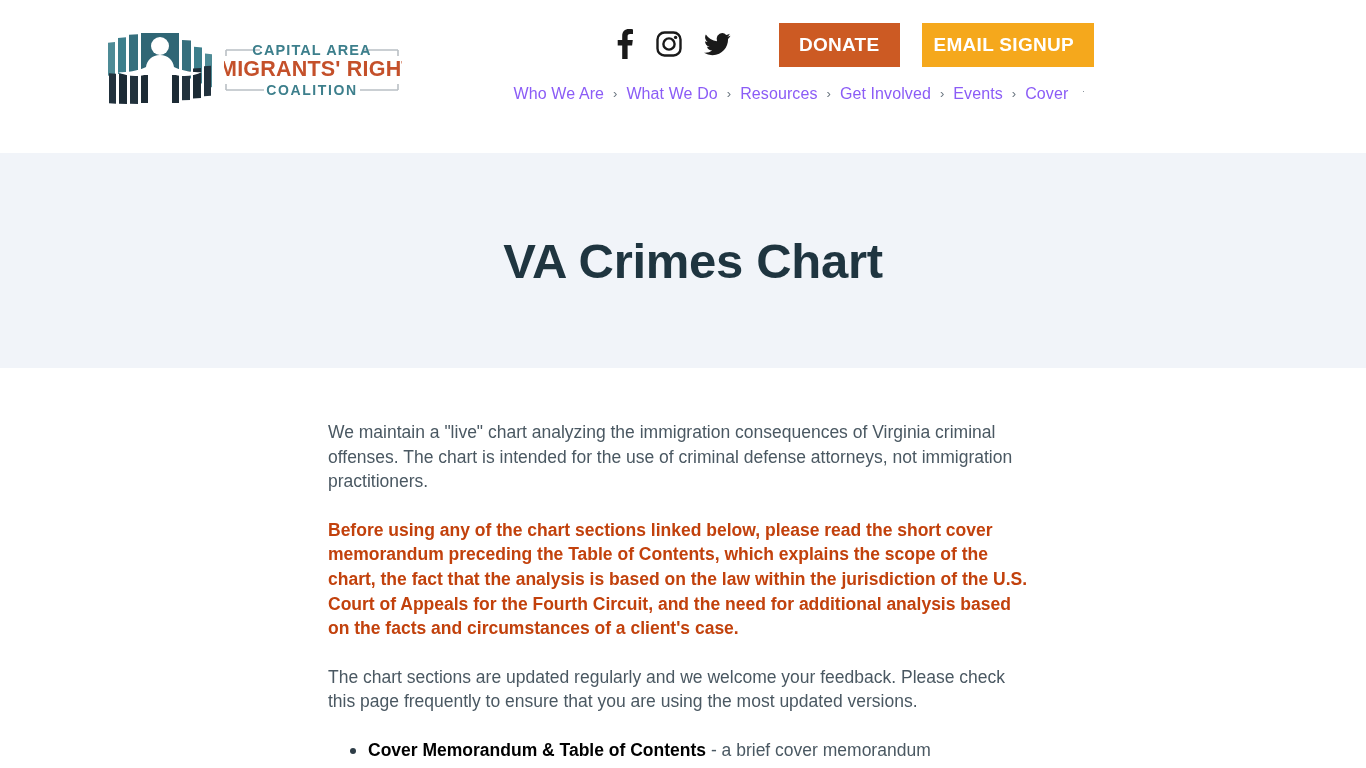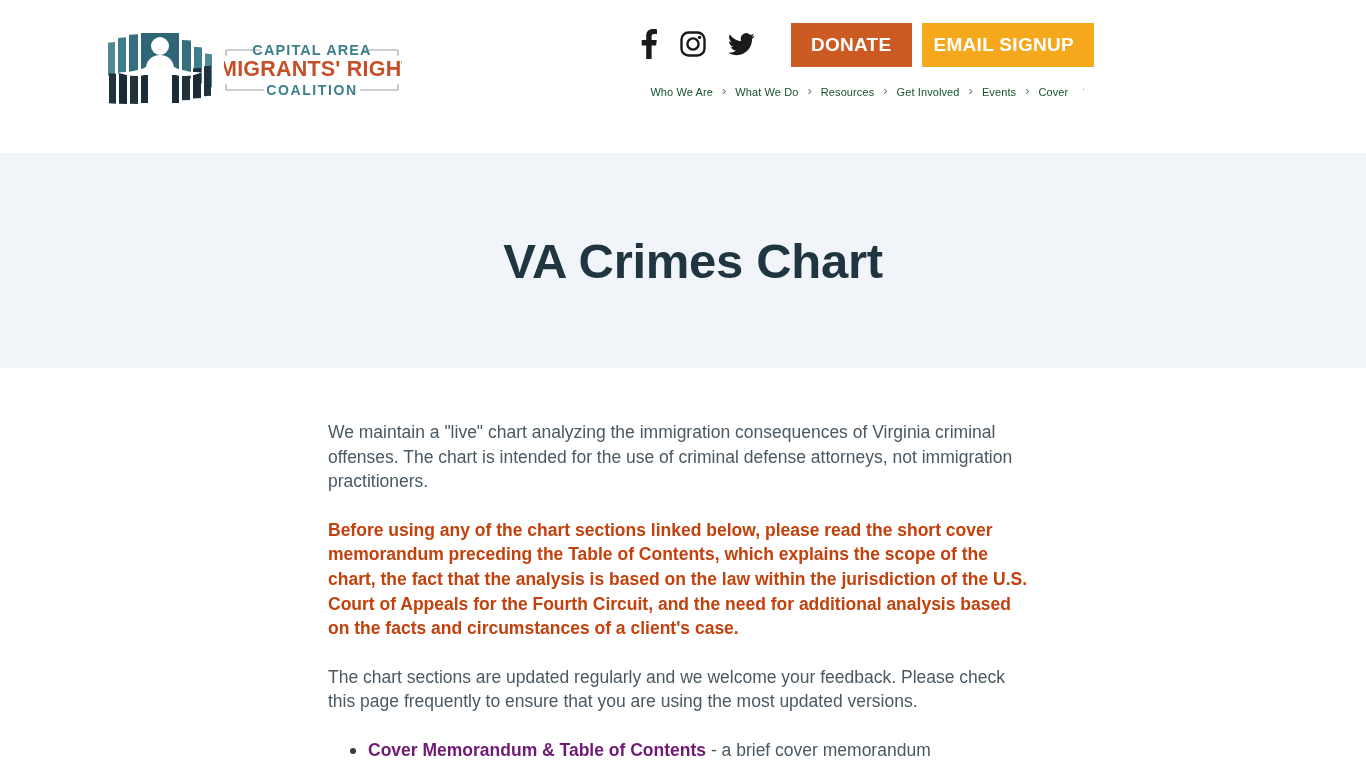--- a/index.html
+++ b/index.html
@@ -41,21 +41,21 @@
     right: 98px;
     top: 23px;
     display: flex;
     flex-direction: column;
     align-items: flex-end;
   }
 
   .top-row {
     display: flex;
     align-items: center;
-    gap: 0px;
+    gap: 12px;
   }
 
   .social {
     display: flex;
     align-items: center;
     gap: 22px;
     margin-right: 36px;
     padding-bottom: 2px;
   }
   .social-icon { display: block; cursor: pointer; }
@@ -79,22 +79,22 @@
   .btn-help   { background: #3d7f8c; margin-right: 10px; }
   .btn-email  { background: #f5a81c; padding-left: 12px; }
 
   .nav {
     display: flex;
     align-items: center;
     margin-top: 18px;
     white-space: nowrap;
   }
   .nav-item {
-    font-size: 11px;
-    color: #14532d;
+    font-size: 16px;
+    color: #8b5cf6;
     cursor: pointer;
     letter-spacing: 0.1px;
     text-align: right;
   }
   .nav-sep {
     color: #6b7680;
     font-size: 13px;
     margin: 0 9px 0 9px;
     line-height: 1;
     transform: translateY(-1px);
@@ -156,21 +156,21 @@
     content: "";
     position: absolute;
     left: 22px;
     top: 10px;
     width: 6px;
     height: 6px;
     border-radius: 50%;
     background: #2e3d47;
   }
   a.teal-link {
-    color: #701a75;
+    color: #000000;
     font-weight: 700;
     text-decoration: none;
     cursor: pointer;
   }
 </style>
 </head>
 <body>
 
 <div class="header">
 

